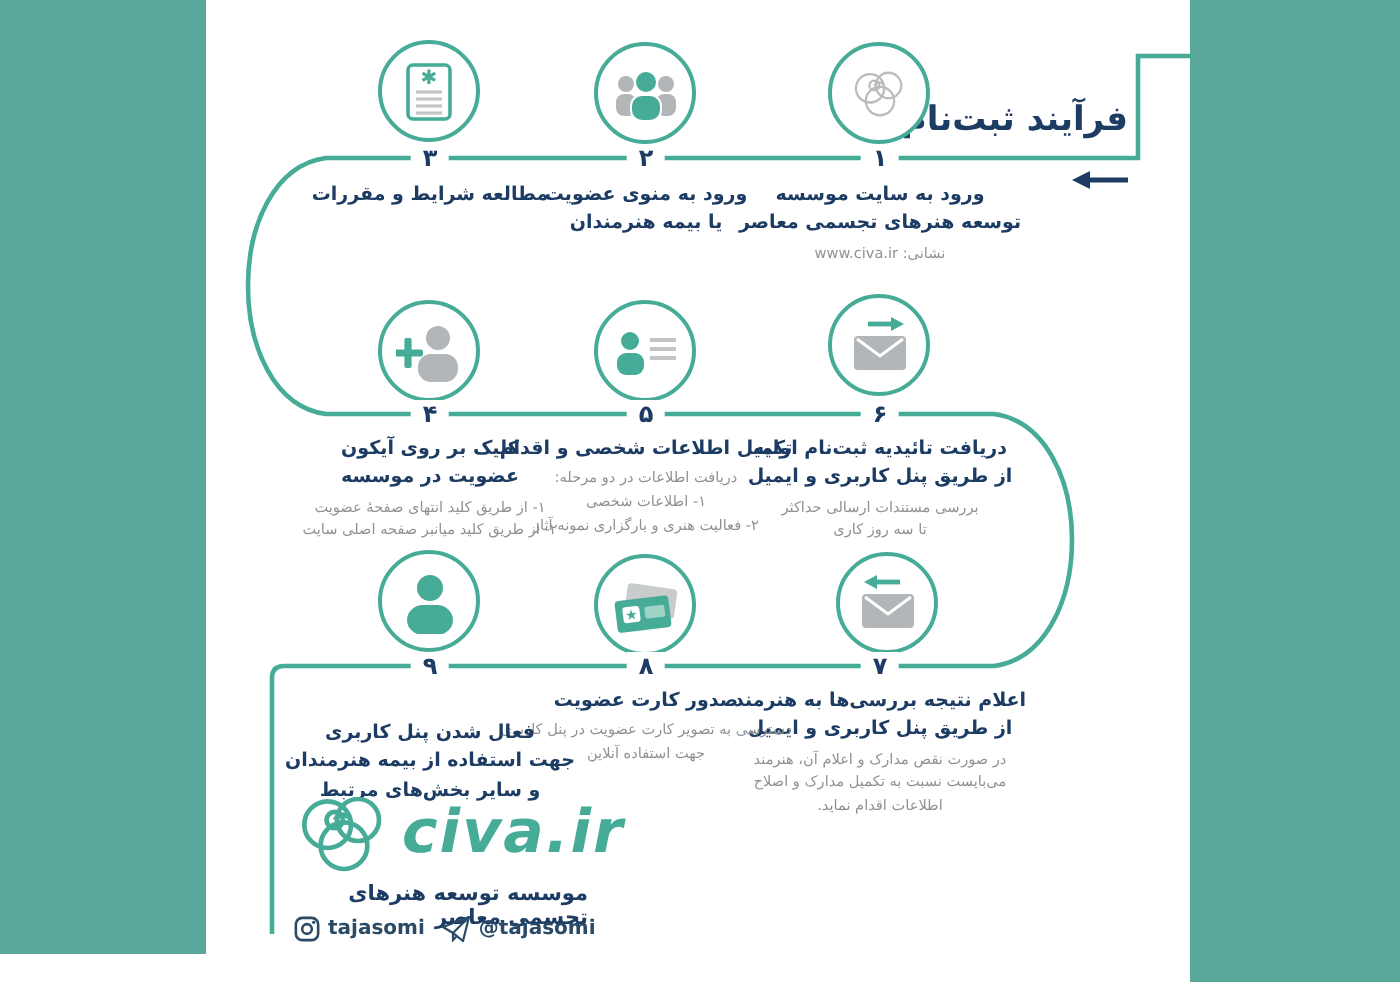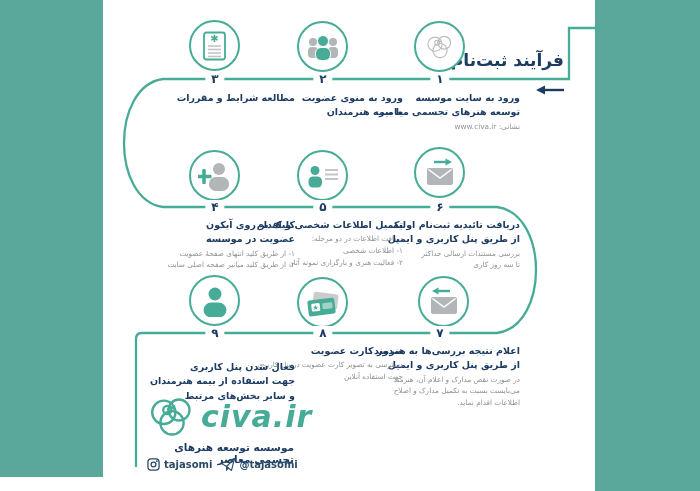--- a/index.html
+++ b/index.html
@@ -16,21 +16,21 @@
   .step-circle{
     position:absolute;width:47px;height:47px;border:2.5px solid #46ab97;
     border-radius:50%;background:#fff;z-index:2;
     display:flex;align-items:center;justify-content:center;
   }
   .step-number{
     position:absolute;z-index:2;background:#fff;padding:0 6px;
     color:#1d3c63;font-size:12px;font-weight:bold;transform:translate(-50%,-50%);
   }
   .step-text{
-    position:absolute;width:160px;z-index:1;text-align:right;direction:rtl;
+    position:absolute;width:160px;z-index:1;text-align:center;direction:rtl;
   }
   .step-heading{
     color:#1d3c63;font-size:9.5px;font-weight:bold;line-height:1.5;
     white-space:pre-line;
   }
   .step-sub{
     color:#8e9295;font-size:7.3px;line-height:1.6;margin-top:1px;
     white-space:pre-line;
   }
   #title-block{

